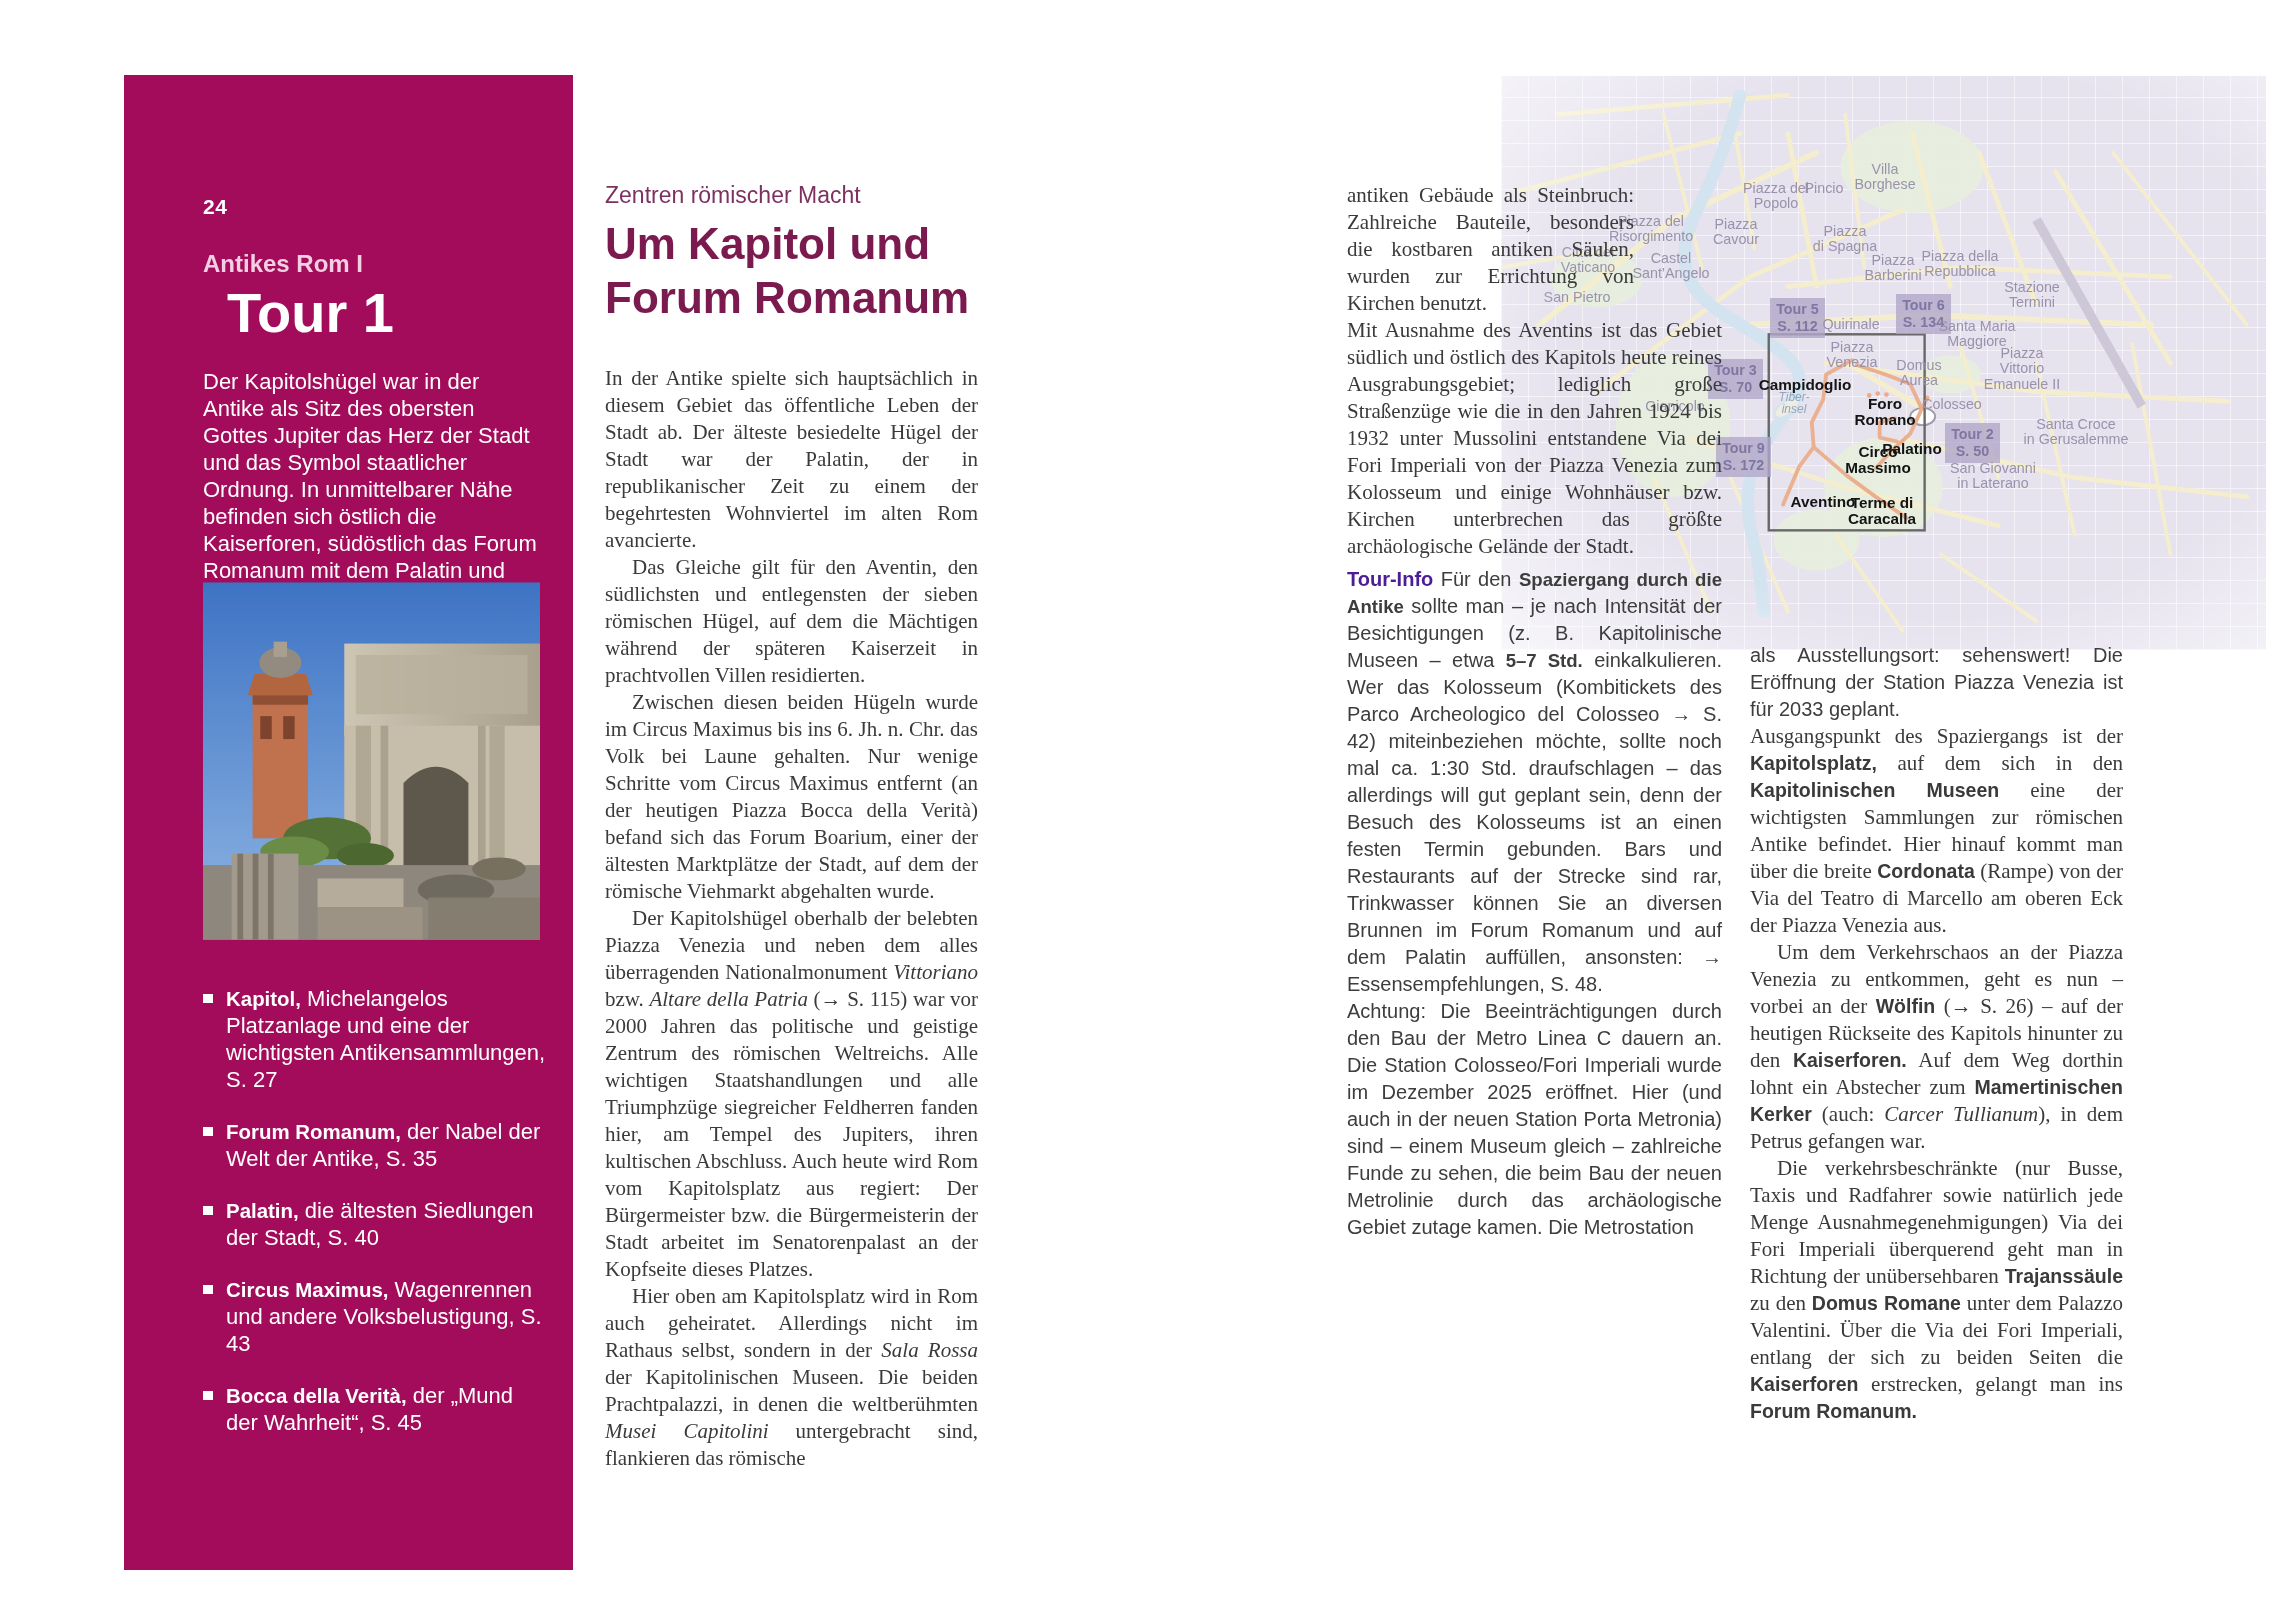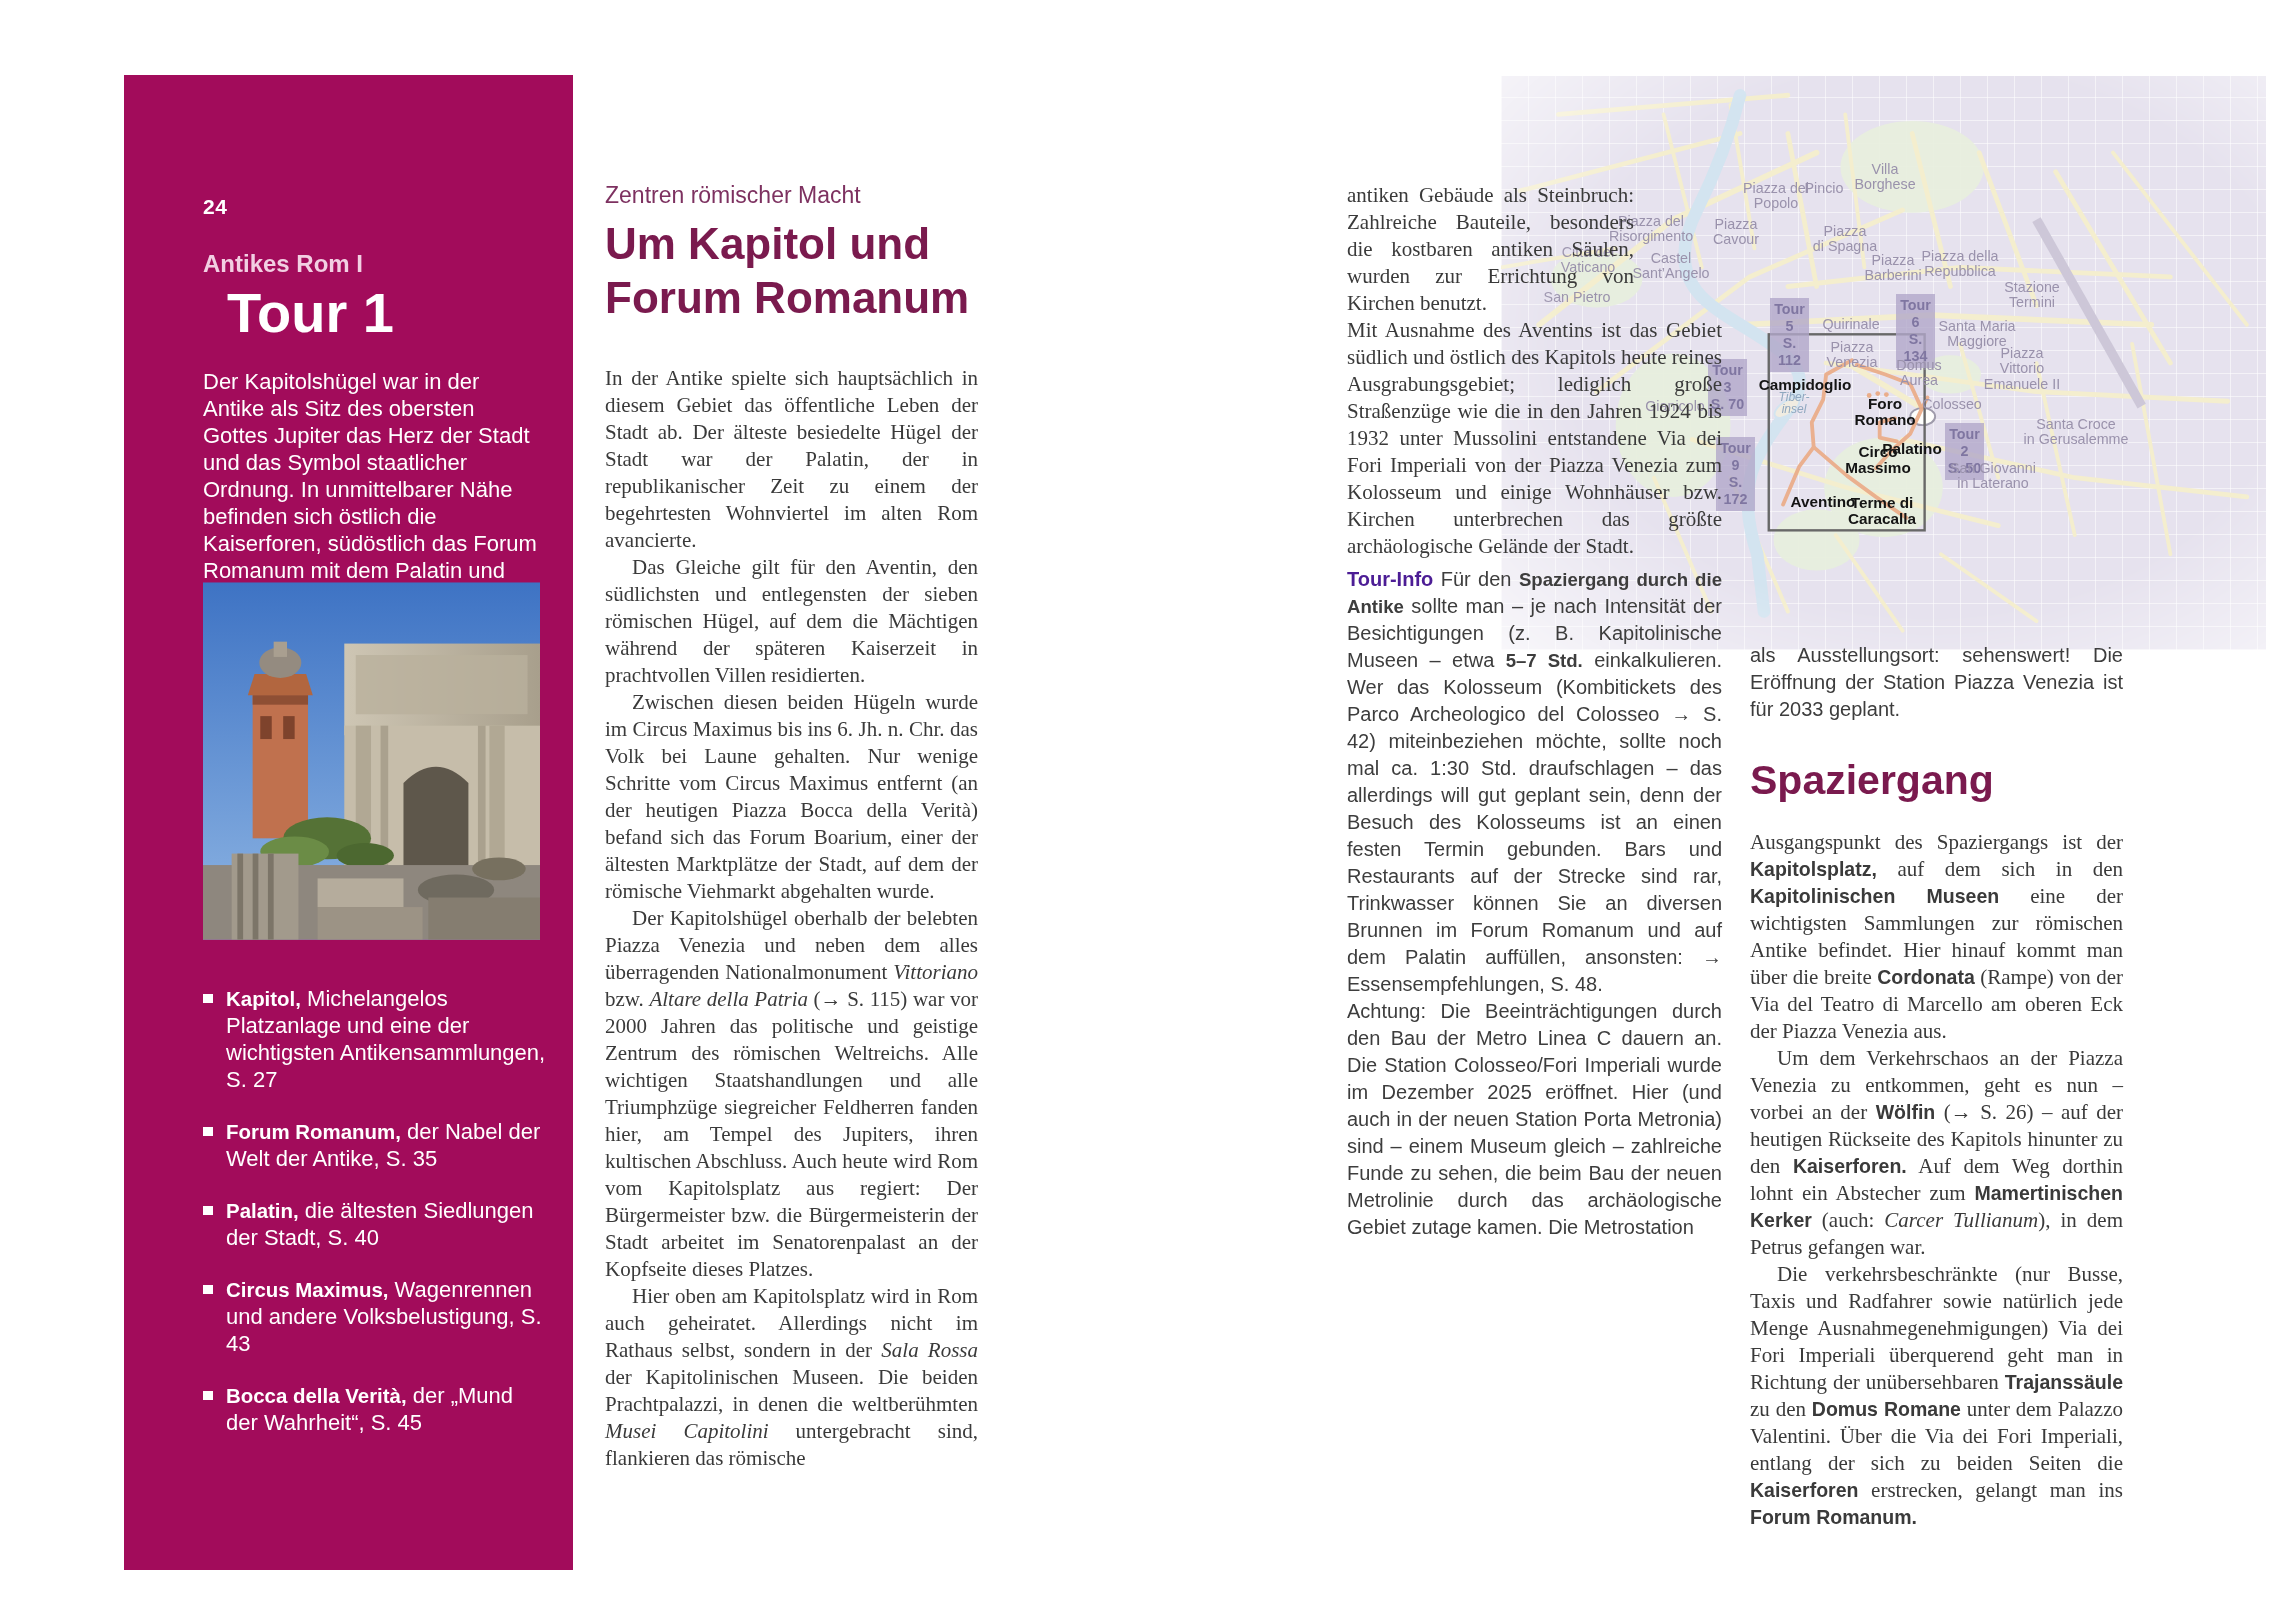--- a/index.html
+++ b/index.html
@@ -52,21 +52,21 @@
        mask-image:radial-gradient(ellipse 92% 92% at 56% 46%,#000 52%,transparent 97%);}
   #map-base{position:absolute;inset:0;background:#D9D3E5;
     background-image:
       repeating-linear-gradient(0deg,rgba(255,255,255,.55) 0 1.4px,transparent 1.4px 23px),
       repeating-linear-gradient(90deg,rgba(255,255,255,.55) 0 1.4px,transparent 1.4px 27px);}
   #map-wash{position:absolute;inset:0;background:rgba(255,255,255,.34);}
   .maplabel{position:absolute;transform:translate(-50%,-50%);font-size:14.3px;line-height:15.3px;
             color:#9A92AC;text-align:center;white-space:pre-line;}
   .mapbold{color:#141414;font-weight:700;font-size:15.3px;line-height:16.3px;}
   .mapriver{color:#8FA7BF;font-style:italic;font-size:12px;line-height:12.4px;}
-  .tourbadge{position:absolute;width:39px;padding:2.9px 0;background:rgba(178,168,201,.8);
+  .tourbadge{position:absolute;width:55px;padding:2.9px 0;background:rgba(178,168,201,.8);
              text-align:center;color:#7F76A1;font-weight:700;font-size:14.3px;line-height:17px;}
 </style>
 </head>
 <body>
 
 <div id="page">
 
   <div id="sidebar" class="abs">
     <div class="abs sb-num">24</div>
     <div class="abs sb-kicker">Antikes Rom I</div>
@@ -289,21 +289,20 @@
       <p style="text-indent:0">Mit Ausnahme des Aventins ist das Gebiet südlich und östlich des Kapitols heute reines Ausgrabungsgebiet; lediglich große Straßenzüge wie die in den Jahren 1924 bis 1932 unter Mussolini entstandene Via dei Fori Imperiali von der Piazza Venezia zum Kolosseum und einige Wohnhäuser bzw. Kirchen unterbrechen das größte archäologische Gelände der Stadt.</p>
     </div>
     <div id="tourinfo" class="sans-small">
       <span class="ti-label">Tour-Info</span><span><span>  Für den </span><span class="rb">Spaziergang durch die Antike</span><span> sollte man – je nach Intensität der Besichtigungen (z. B. Kapitolinische Museen – etwa </span><span class="rb">5–7 Std.</span><span> einkalkulieren. Wer das Kolosseum (Kombitickets des Parco Archeologico del Colosseo → S. 42) miteinbeziehen möchte, sollte noch mal ca. 1:30 Std. draufschlagen – das allerdings will gut geplant sein, denn der Besuch des Kolosseums ist an einen festen Termin gebunden. Bars und Restaurants auf der Strecke sind rar, Trinkwasser können Sie an diversen Brunnen im Forum Romanum und auf dem Palatin auffüllen, ansonsten: → Essensempfehlungen, S. 48.</span></span>
     </div>
     <div class="sans-small" style="margin-top:0">Achtung: Die Beeinträchtigungen durch den Bau der Metro Linea C dauern an. Die Station Colosseo/Fori Imperiali wurde im Dezember 2025 eröffnet. Hier (und auch in der neuen Station Porta Metronia) sind – einem Museum gleich – zahlreiche Funde zu sehen, die beim Bau der neuen Metrolinie durch das archäologische Gebiet zutage kamen. Die Metrostation</div>
   </div>
 
   <div id="col4" class="abs">
     <div class="sans-small">als Ausstellungsort: sehenswert! Die Eröffnung der Station Piazza Venezia ist für 2033 geplant.</div>
-    <h2 id="spaziergang-title">Spaziergang</h2>
     <div class="serif">
       <p><span>Ausgangspunkt des Spaziergangs ist der </span><span class="rb">Kapitolsplatz,</span><span> auf dem sich in den </span><span class="rb">Kapitolinischen Museen</span><span> eine der wichtigsten Sammlungen zur römischen Antike befindet. Hier hinauf kommt man über die breite </span><span class="rb">Cordonata</span><span> (Rampe) von der Via del Teatro di Marcello am oberen Eck der Piazza Venezia aus.</span></p>
       <p><span>Um dem Verkehrschaos an der Piazza Venezia zu entkommen, geht es nun – vorbei an der </span><span class="rb">Wölfin</span><span> (→ S. 26) – auf der heutigen Rückseite des Kapitols hinunter zu den </span><span class="rb">Kaiserforen.</span><span> Auf dem Weg dorthin lohnt ein Abstecher zum </span><span class="rb">Mamertinischen Kerker</span><span> (auch: </span><span class="ri">Carcer Tullianum</span><span>), in dem Petrus gefangen war.</span></p>
       <p><span>Die verkehrsbeschränkte (nur Busse, Taxis und Radfahrer sowie natürlich jede Menge Ausnahmegenehmigungen) Via dei Fori Imperiali überquerend geht man in Richtung der unübersehbaren </span><span class="rb">Trajanssäule</span><span> zu den </span><span class="rb">Domus Romane</span><span> unter dem Palazzo Valentini. Über die Via dei Fori Imperiali, entlang der sich zu beiden Seiten die </span><span class="rb">Kaiserforen</span><span> erstrecken, gelangt man ins </span><span class="rb">Forum Romanum.</span></p>
     </div>
   </div>
 
 </div>
 
 

